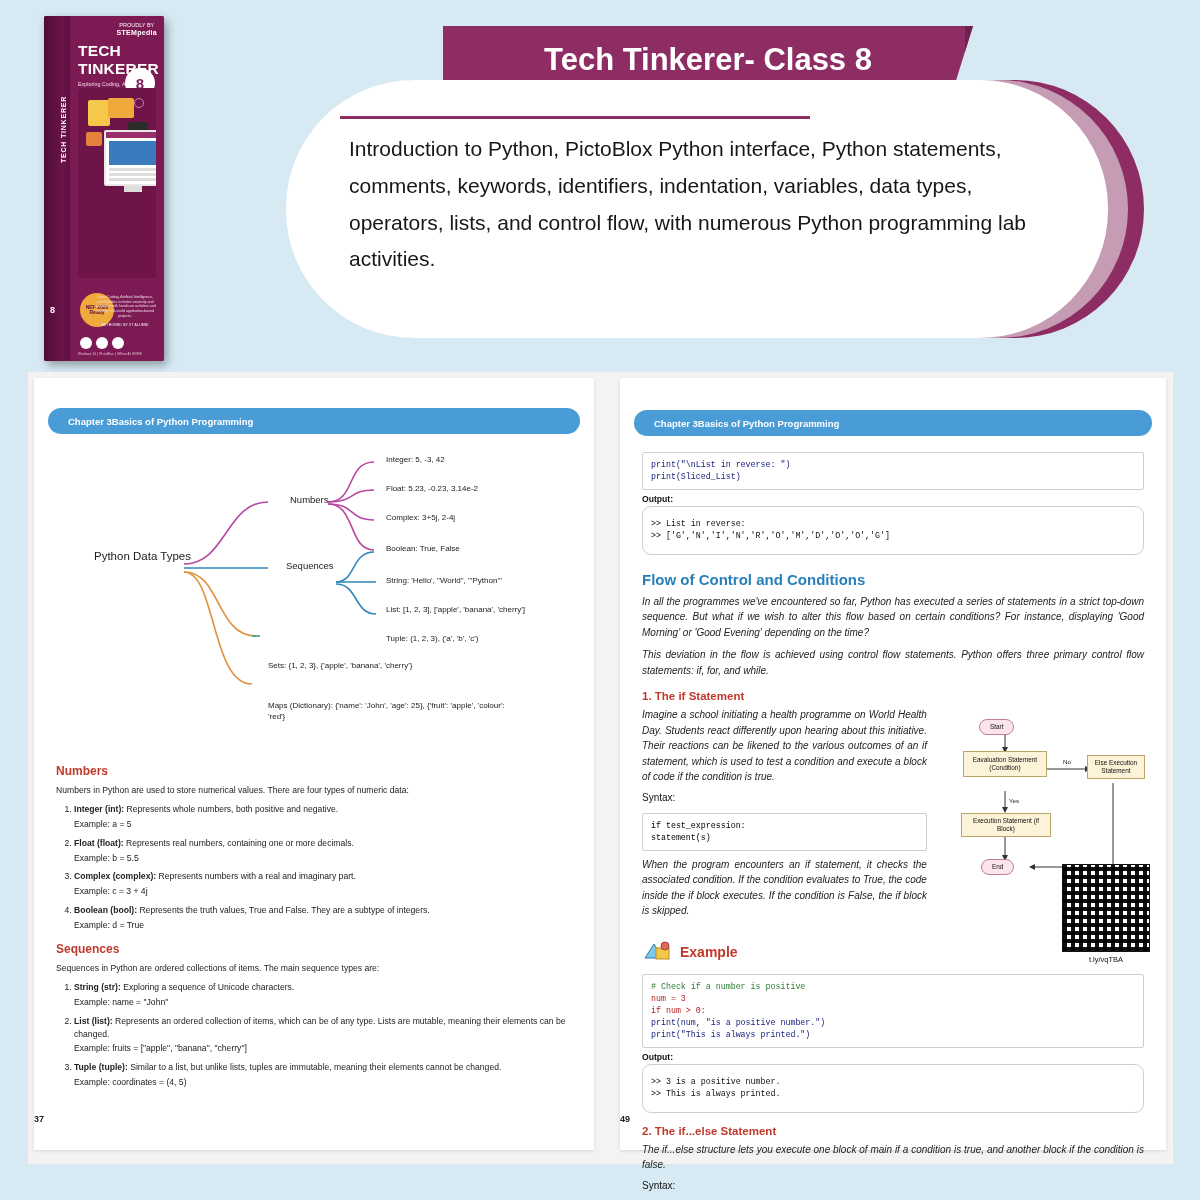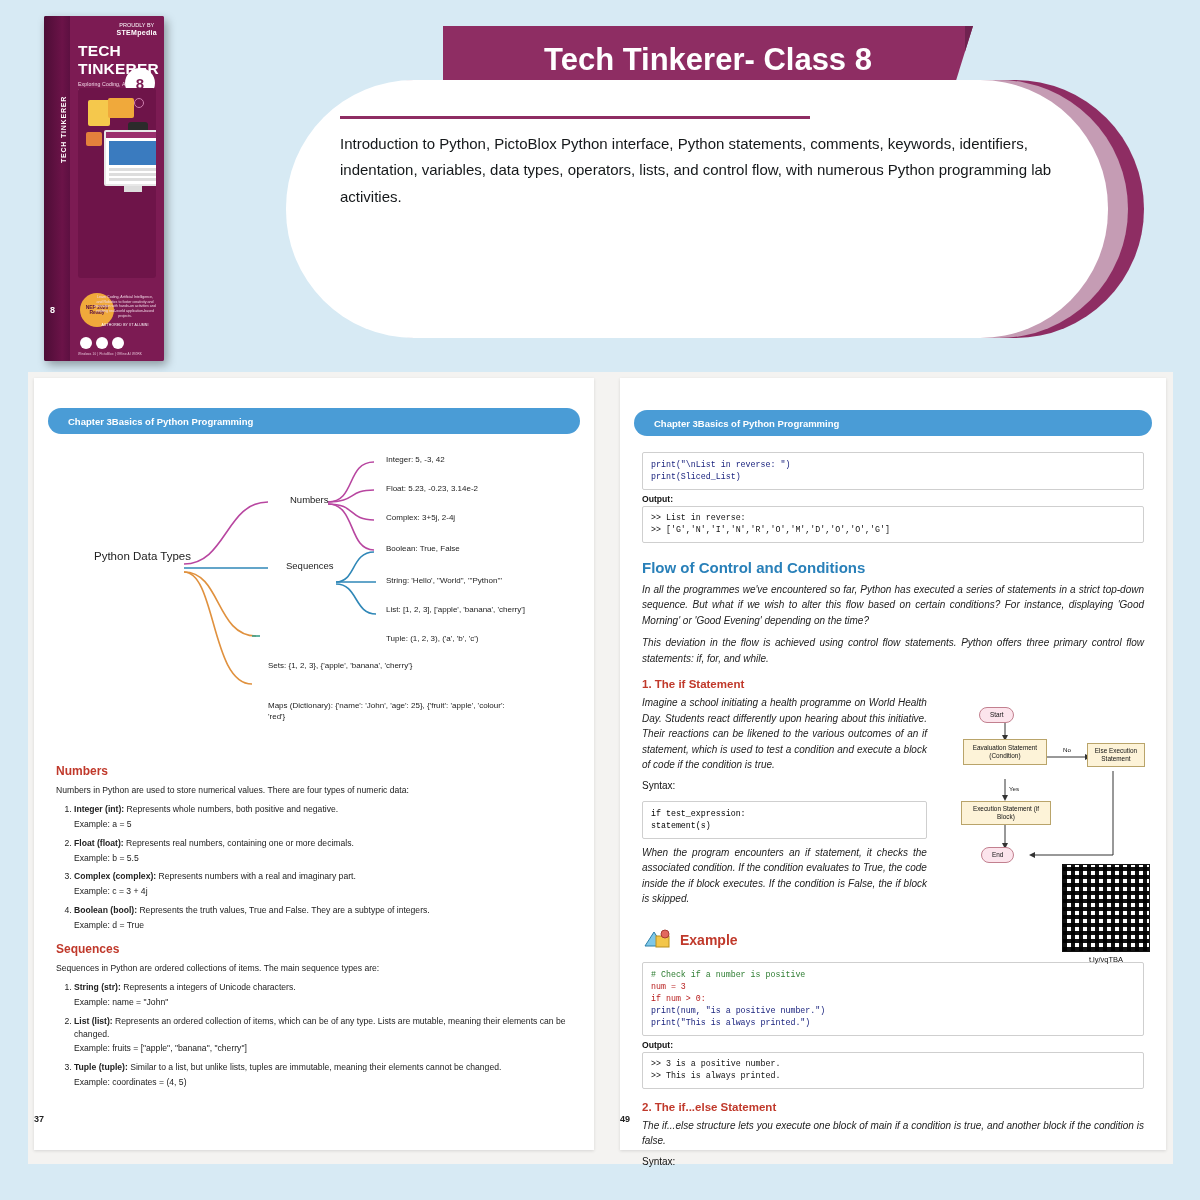--- a/index.html
+++ b/index.html
@@ -108,21 +108,21 @@
     position:absolute; left:286px; top:80px; width:822px; height:258px;
     background:#fff; border-radius:128px;
     padding:26px 42px 0 28px;
   }
   .panel h2 {
     margin:0; font-size:27px; color:#111; font-weight:bold; letter-spacing:.1px;
     padding-left:26px;
   }
   .panel .rule { height:3px; background:#8e2d63; width:470px; margin:10px 0 12px 26px; }
   .panel p {
-    margin:0; padding-left:26px; font-size:15px; line-height:1.75; color:#15181a;
+    margin:9px; padding-left:26px; font-size:21px; line-height:1.75; color:#15181a;
   }
 
   
   .sheet {
     position:absolute; left:28px; top:372px; width:1145px; height:792px;
     background:#f4f3f1;
   }
   .page {
     position:absolute; top:6px; height:772px; background:#fff;
     box-shadow:0 1px 3px rgba(0,0,0,.12);
@@ -158,21 +158,21 @@
   
   .code {
     border:1px solid #cfcfcf; border-radius:2px; padding:6px 8px; margin:10px 0 4px;
     font-family:"Liberation Mono", monospace; font-size:8.3px; line-height:1.45;
   }
   .code .b { color:#1a237e; }
   .code .r { color:#b71c1c; }
   .code .c { color:#2e7d32; }
   .lbl-out { font-size:8.6px; font-weight:bold; color:#111; margin:4px 0 2px; }
   .out {
-    border:1px solid #cfcfcf; border-radius:2px; padding:5px 8px;
+    border:1px solid #cfcfcf; border-radius:9px; padding:11px 8px;
     font-family:"Liberation Mono", monospace; font-size:8.3px; line-height:1.5; color:#111;
   }
   .h-blue { color:#2980b9; font-size:15px; font-weight:bold; margin:16px 0 6px; }
   .h-red { color:#c0392b; font-size:11.5px; font-weight:bold; margin:12px 0 5px; }
   .para { font-size:10px; color:#222; line-height:1.55; margin:0 0 7px; text-align:justify;font-style:italic; }
   .syntax { font-size:10px; font-weight:normal; color:#111; margin:6px 0 0; }
 
   .two-col { display:flex; gap:10px; }
   .col-txt { width:300px; }
   .flow { position:relative; width:218px; height:178px; margin-top:4px; }
@@ -307,21 +307,21 @@
           <div class="ex">Example: b = 5.5</div></li>
         <li><b>Complex (complex):</b><span> Represents numbers with a real and imaginary part.</span>
           <div class="ex">Example: c = 3 + 4j</div></li>
         <li><b>Boolean (bool):</b><span> Represents the truth values, True and False. They are a subtype of integers.</span>
           <div class="ex">Example: d = True</div></li>
       </ol>
 
       <div class="h-sec">Sequences</div>
       <p class="p-sec">Sequences in Python are ordered collections of items. The main sequence types are:</p>
       <ol class="items">
-        <li><b>String (str):</b><span> Represents a integers of Unicode characters.</span>
+        <li><b>String (str):</b><span> Exploring a sequence of Unicode characters.</span>
           <div class="ex">Example: name = "John"</div></li>
         <li><b>List (list):</b><span> Represents an ordered collection of items, which can be of any type. Lists are mutable, meaning their elements can be changed.</span>
           <div class="ex">Example: fruits = ["apple", "banana", "cherry"]</div></li>
         <li><b>Tuple (tuple):</b><span> Similar to a list, but unlike lists, tuples are immutable, meaning their elements cannot be changed.</span>
           <div class="ex">Example: coordinates = (4, 5)</div></li>
       </ol>
     </div>
 
     <div class="pagenum">37</div>
   </div>

